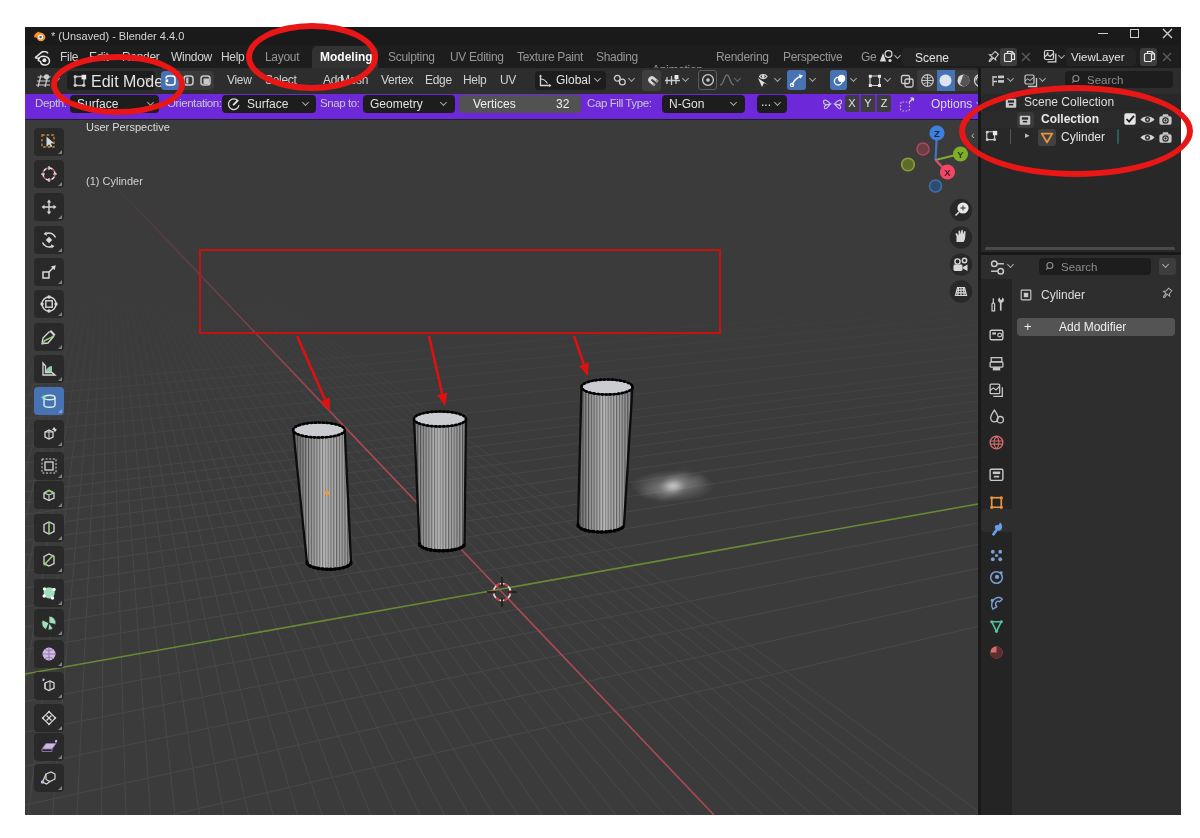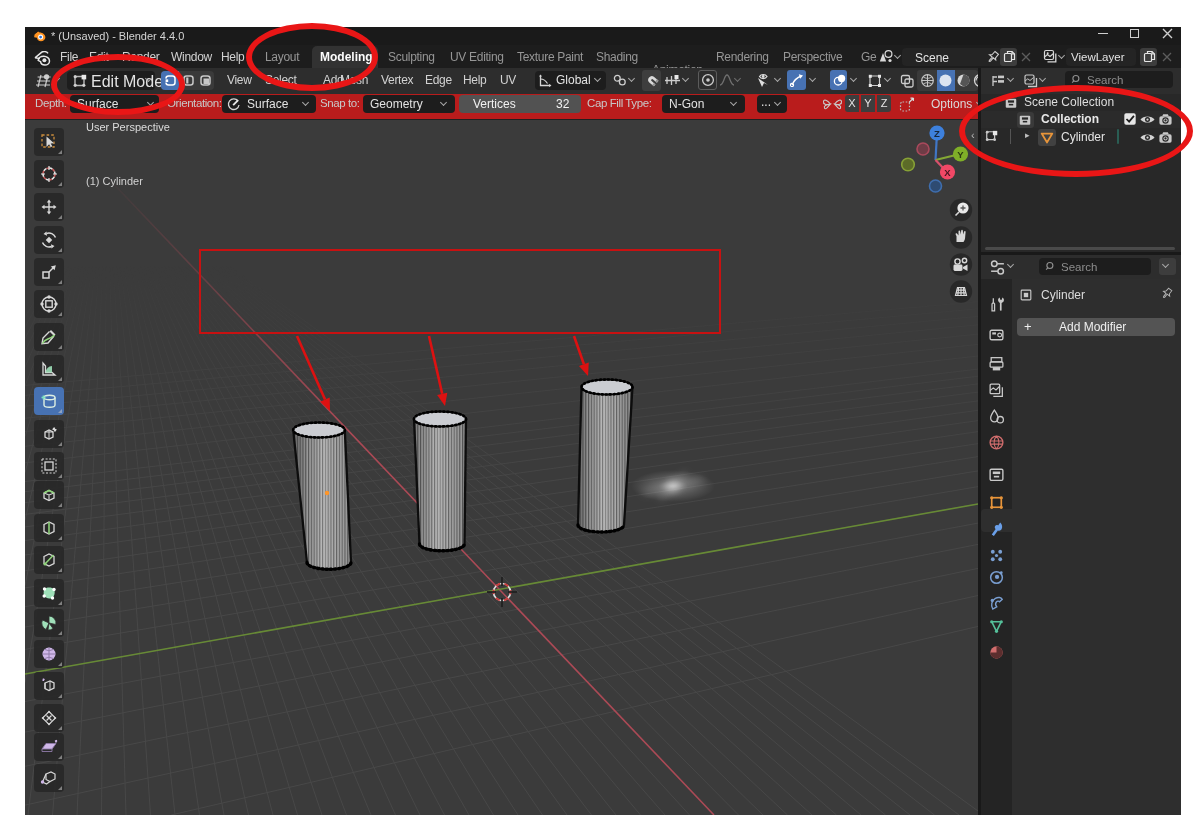--- a/index.html
+++ b/index.html
@@ -4,21 +4,21 @@
 <style>
   * { margin:0; padding:0; box-sizing:border-box; }
   html,body { width:1200px; height:838px; background:#fff; overflow:hidden; }
   body { font-family:"Liberation Sans", sans-serif; position:relative; }
   .abs { position:absolute; }
   #win { position:absolute; left:25px; top:27px; width:1156px; height:788px; background:#2e2e2e; overflow:hidden; }
   
   #titlebar { position:absolute; left:0; top:0; width:1156px; height:18px; background:#1a1a1a; color:#d8d8d8; }
   #topbar { position:absolute; left:0; top:18px; width:1156px; height:41px; background:#1d1d1d; }
   #hdr2 { position:absolute; left:0; top:41px; width:953px; height:26px; background:#2d2d2d; }
-  #hdr3 { position:absolute; left:0; top:67px; width:953px; height:26px; background:#b91c1c; border-bottom:1px solid #202020;}
+  #hdr3 { position:absolute; left:0; top:67px; width:953px; height:26px; background:#6d28d9; border-bottom:1px solid #202020;}
   #canvas { position:absolute; left:0; top:93px; width:953px; height:695px; background:#3b3b3b; }
   #rightcol { position:absolute; left:953px; top:41px; width:203px; height:747px; background:#282828; border-left:3px solid #191919; }
   .t11 { font-size:11px; color:#d5d5d5; }
   .menu { font-size:12px; color:#d2d2d2; letter-spacing:-0.3px; }
   .tab { font-size:12px; color:#969696; letter-spacing:-0.3px; }
   .dd { position:absolute; background:#1d1d1d; border-radius:4px; color:#dedede; font-size:12px; }
   .chev { position:absolute; width:5px; height:5px; border-right:1.4px solid #a8a8a8; border-bottom:1.4px solid #a8a8a8; transform:rotate(45deg); }
   .lbl { position:absolute; font-size:11.5px; color:#c8c8c8; letter-spacing:-0.4px; }
   .tbtn { position:absolute; left:5px; width:30px; height:28px; background:rgba(40,40,40,.92); border-radius:4px; display:flex; align-items:center; justify-content:center; }
   .tbtn svg { display:block; }

